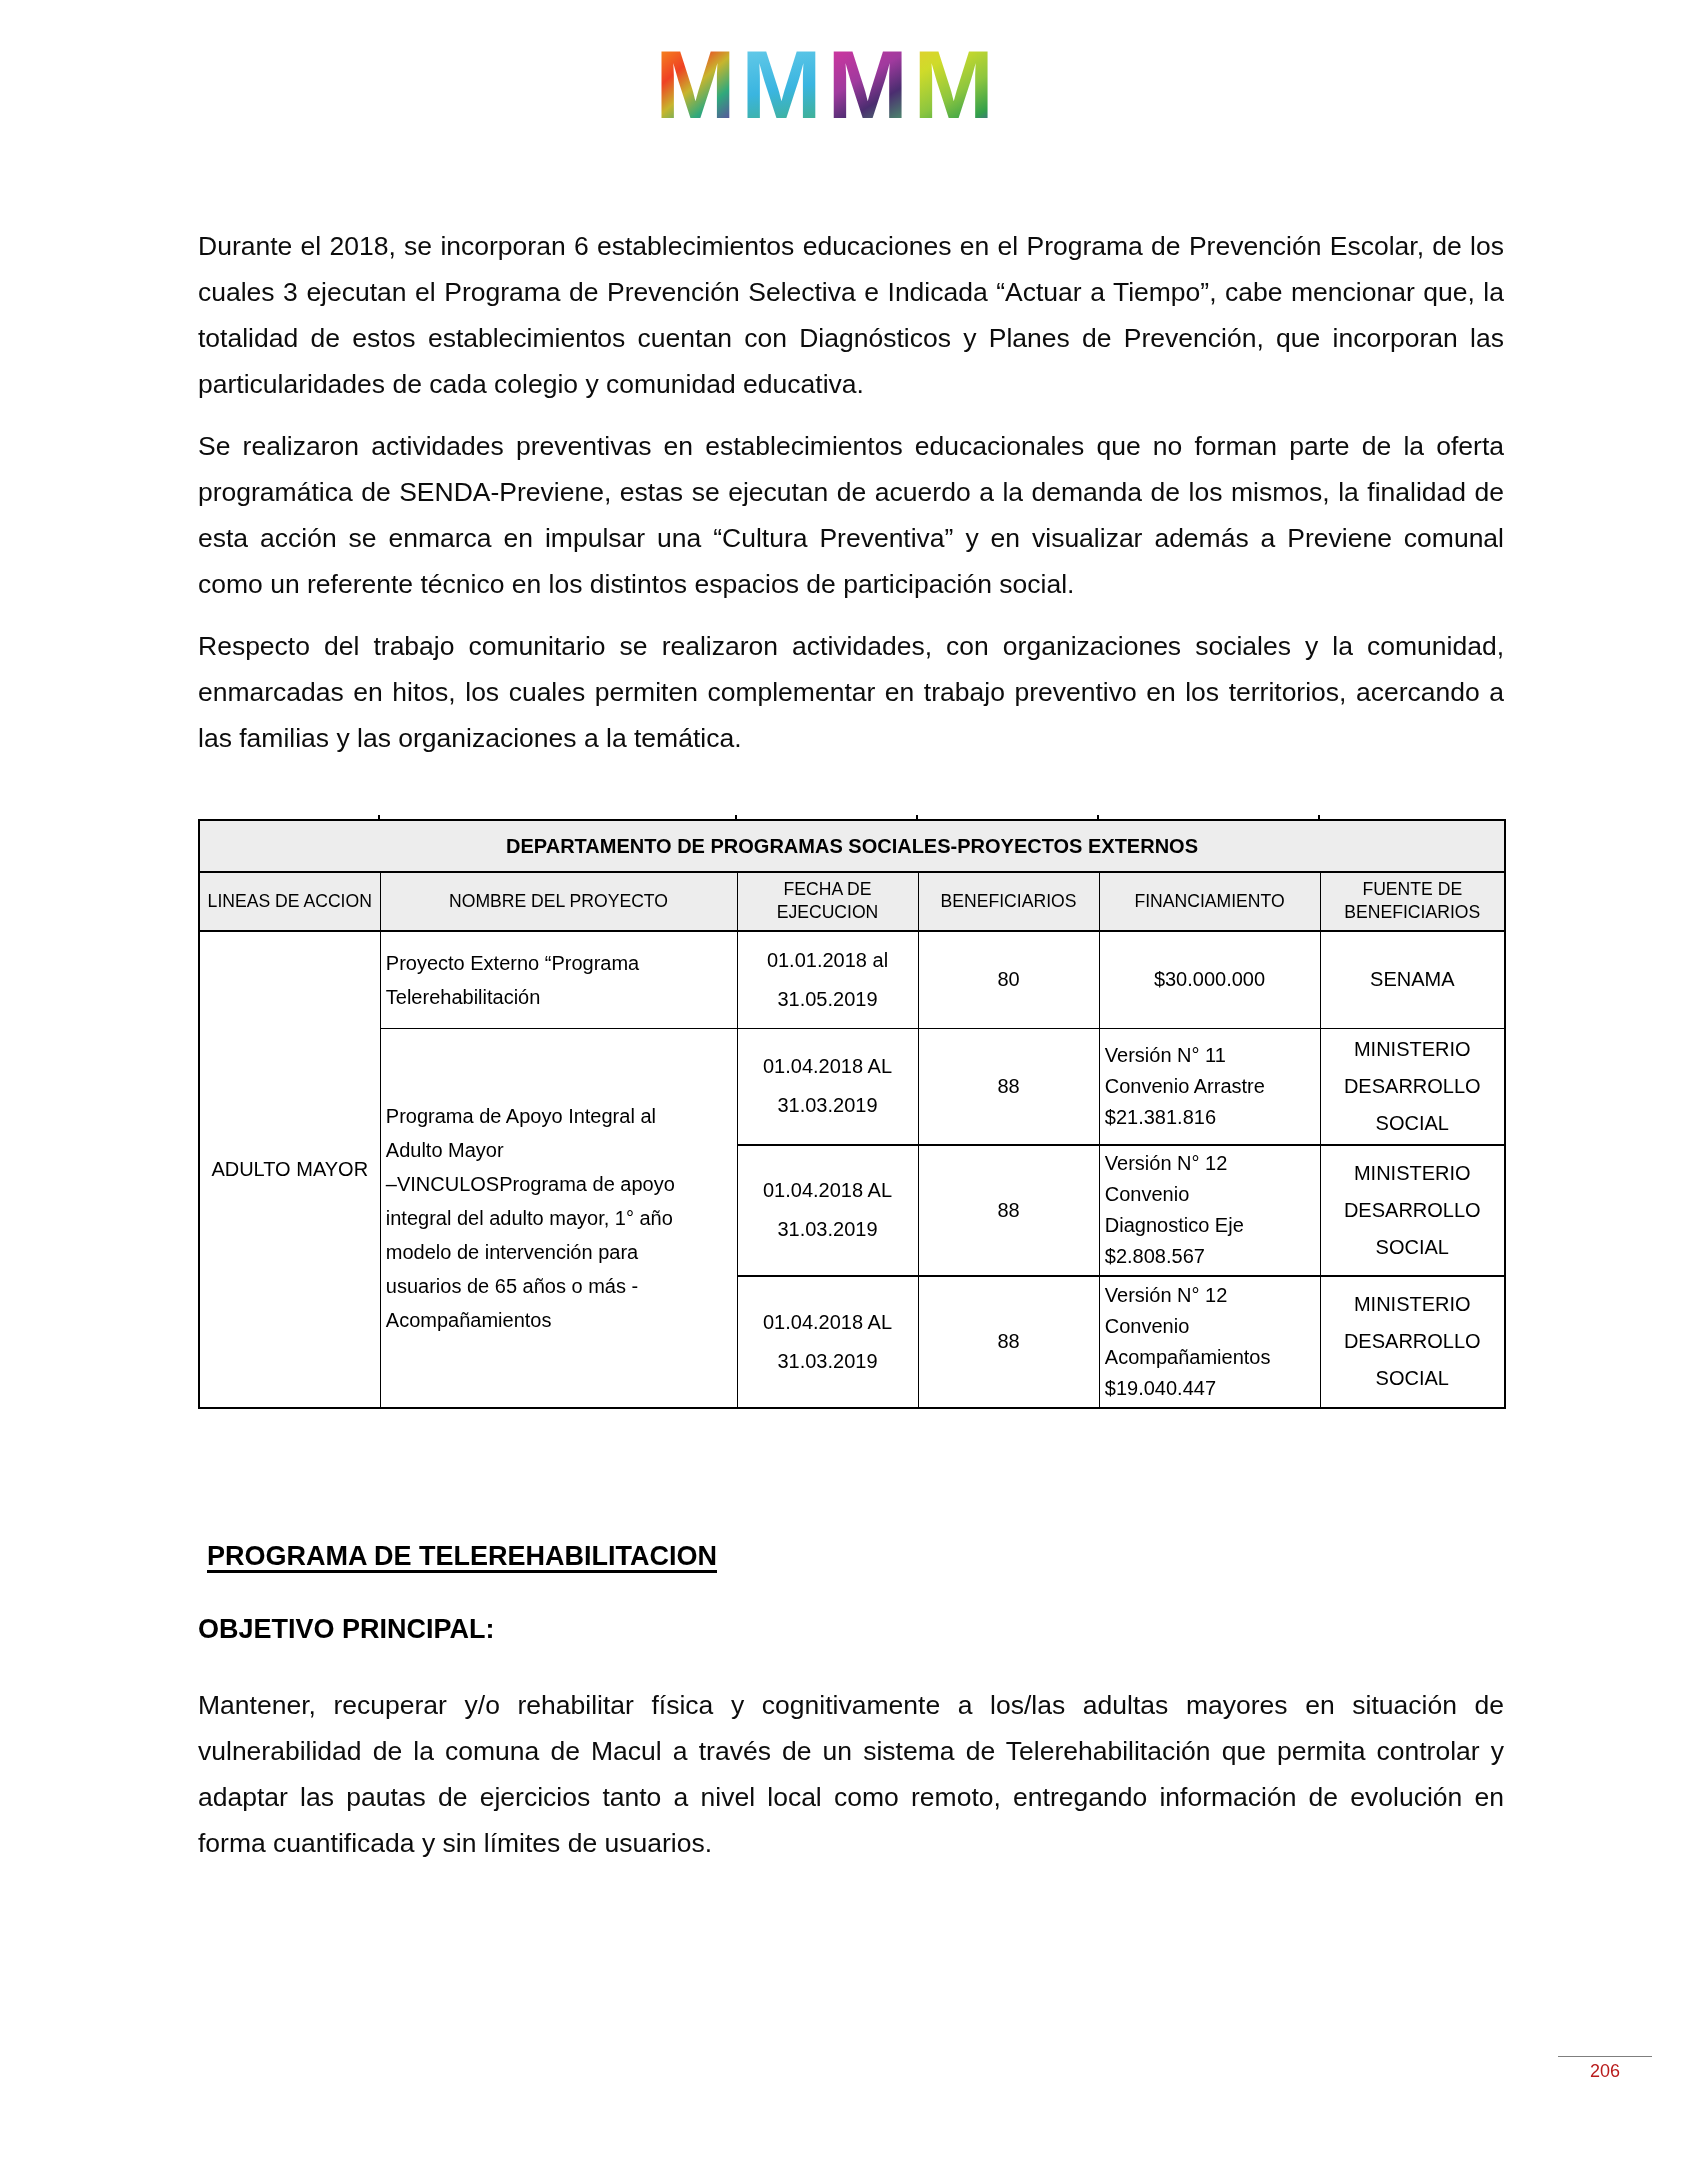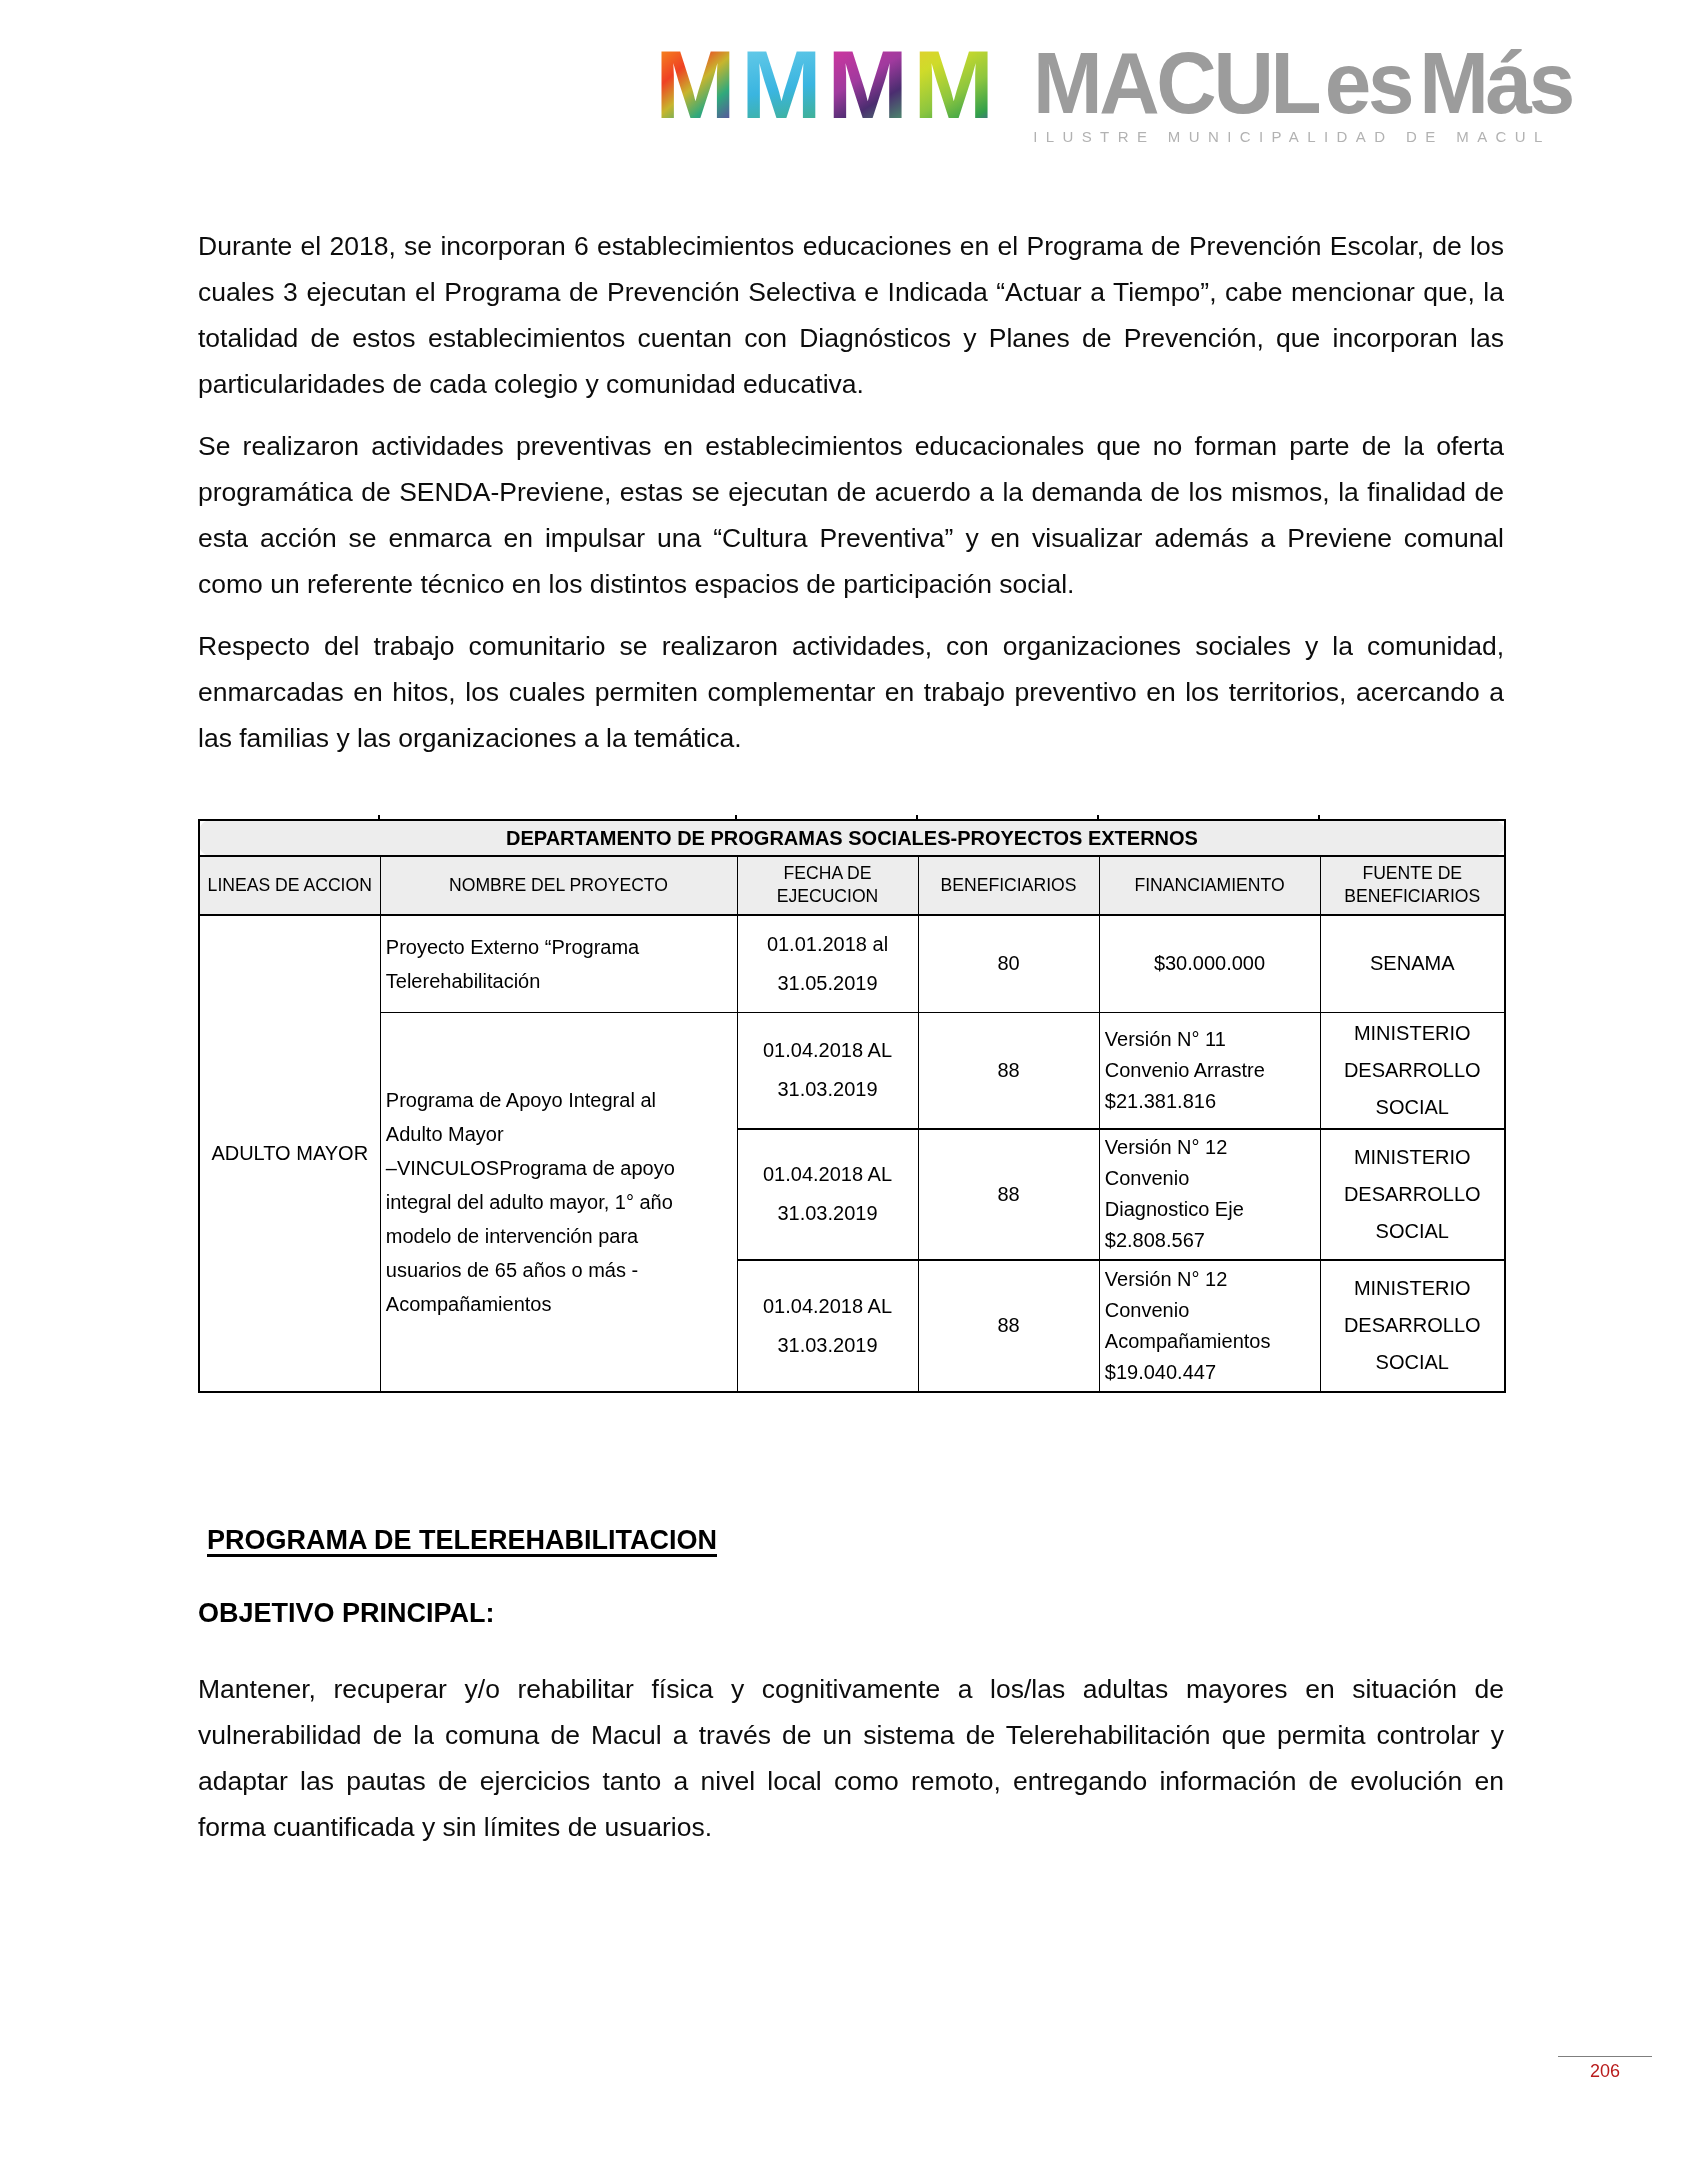--- a/index.html
+++ b/index.html
@@ -94,22 +94,21 @@
     font-weight: normal;
     overflow: hidden;
   }
   tr.title-row td {
     background: #ededed;
     font-weight: bold;
     font-size: 22px;
     text-align: center;
     border-bottom: 2.6px solid #000;
     height: 34px;
-    padding: 0;
-    border-radius: 12px;
+    padding: 8px;
   }
   tr.head-row th {
     background: #ededed;
     font-size: 17.6px;
     line-height: 23px;
     text-align: center;
     border-bottom: 2.6px solid #000;
     height: 53px;
   }
   table.projects td { font-size: 20px; }
@@ -163,24 +162,20 @@
 <body>
 
 <div class="page">
 
   <header class="logo">
     <div class="logo-ms">
       <span class="m m1">M</span>
       <span class="m m2">M</span>
       <span class="m m3">M</span>
       <span class="m m4">M</span>
-    </div>
-    <div class="logo-text">
-      <div class="logo-brand">MACUL es Más</div>
-      <div class="logo-tagline">ILUSTRE MUNICIPALIDAD DE MACUL</div>
     </div>
   </header>
 
   <main class="content">
 
     <p class="body-par">Durante el 2018, se incorporan 6 establecimientos educaciones en el Programa de Prevención Escolar, de los cuales 3 ejecutan el Programa de Prevención Selectiva e Indicada “Actuar a Tiempo”, cabe mencionar que, la totalidad de estos establecimientos cuentan con Diagnósticos y Planes de Prevención, que incorporan las particularidades de cada colegio y comunidad educativa.</p>
     <p class="body-par">Se realizaron actividades preventivas en establecimientos educacionales que no forman parte de la oferta programática de SENDA-Previene, estas se ejecutan de acuerdo a la demanda de los mismos, la finalidad de esta acción se enmarca en impulsar una “Cultura Preventiva” y en visualizar además a Previene comunal como un referente técnico en los distintos espacios de participación social.</p>
     <p class="body-par">Respecto del trabajo comunitario se realizaron actividades, con organizaciones sociales y la comunidad, enmarcadas en hitos, los cuales permiten complementar en trabajo preventivo en los territorios, acercando a las familias y las organizaciones a la temática.</p>
 
     <div class="table-wrap">

